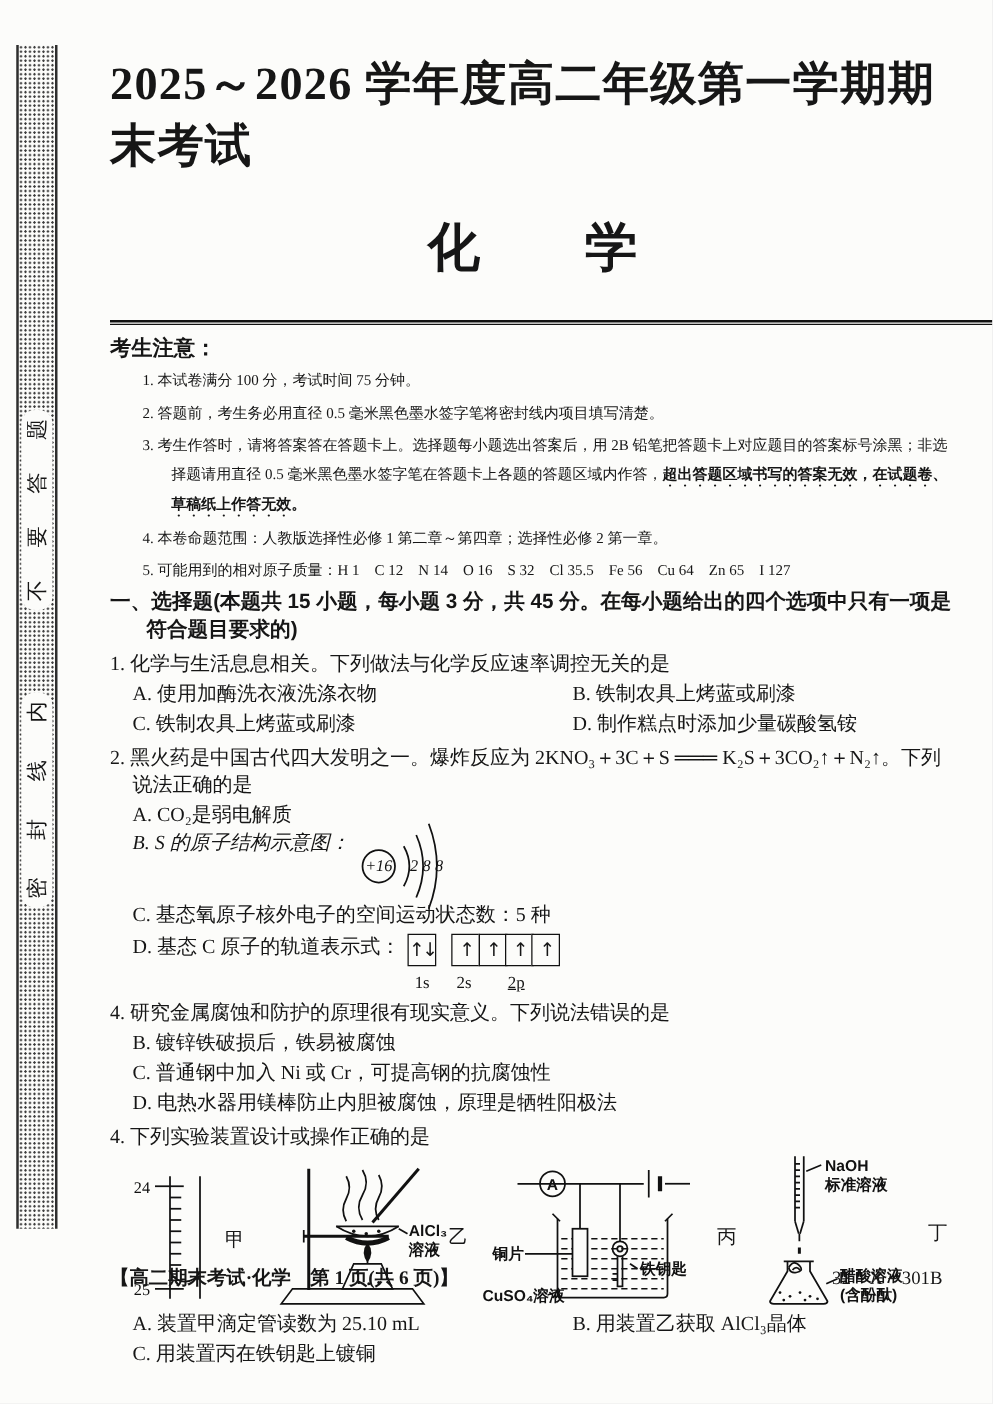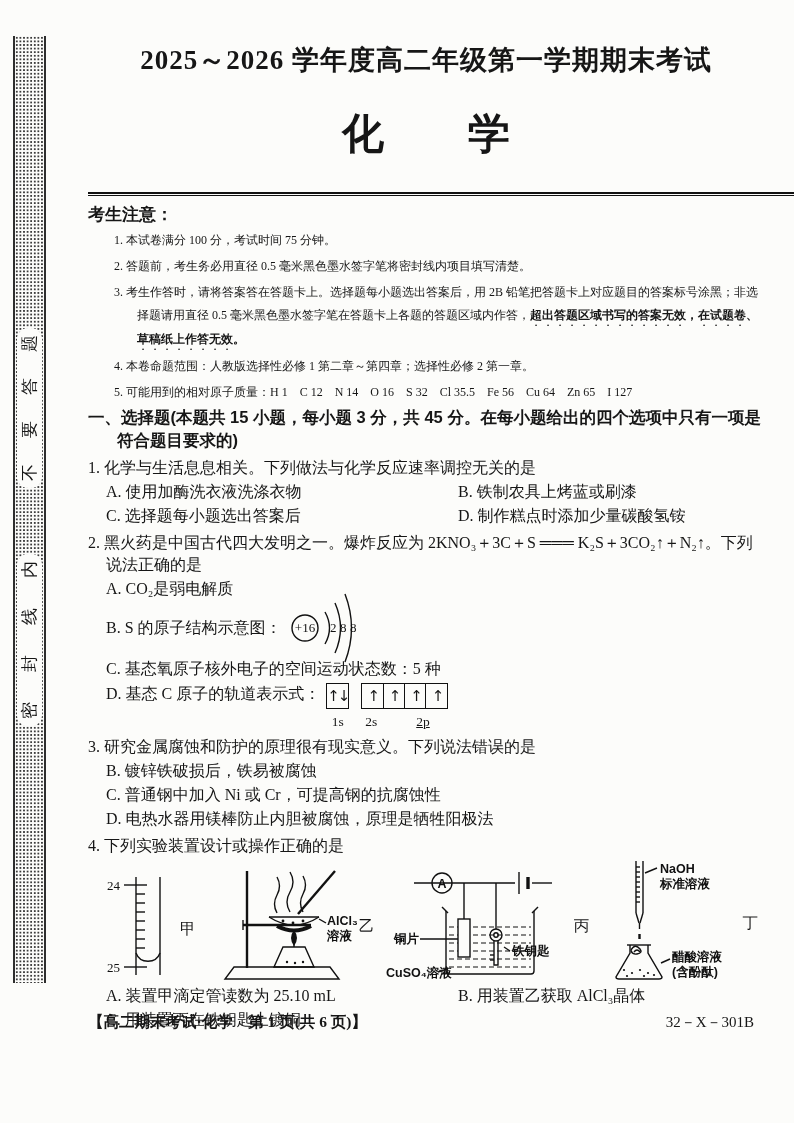--- a/index.html
+++ b/index.html
@@ -18,21 +18,21 @@
   }
   .seal-box{
     position:absolute; left:2px; right:2px; background:#fcfcfa; border-radius:11px;
     display:flex; flex-direction:column; align-items:center; justify-content:space-between;
   }
   .seal-box-1{ top:292px; height:160px; padding:7px 0; }
   .seal-box-2{ top:518px; height:172px; padding:7px 0; }
   .seal-char{ font-size:17px; line-height:1; transform:rotate(-90deg); }
   
   .content{ position:absolute; left:88px; top:0; width:676px; }
-  .exam-title{ margin-top:42px; text-align:center; font-size:27px; font-weight:700; letter-spacing:1px; }
+  .exam-title{ margin-top:42px; font-size:37px; font-weight:700; letter-spacing:1px; }
   .subject-title{ margin-top:28px; text-align:center; font-size:42px; font-weight:700; }
   .head-rule{ margin-top:30px; margin-right:-30px; height:4px;
     border-top:2.5px solid #111; border-bottom:1.3px solid #111; }
   
   .notice{ margin-top:7px; }
   .notice-heading{ font-size:17px; font-weight:700;
     font-family:"Liberation Sans","DejaVu Sans",sans-serif; }
   .n-item{ margin-left:26px; padding-left:23px; text-indent:-23px;
     font-size:12px; line-height:23px; margin-top:3px; }
   .emph{
@@ -42,36 +42,36 @@
   }
   
   .sec-heading{ margin-top:2px; font-size:16.5px; font-weight:700; line-height:23px;
     font-family:"Liberation Sans","DejaVu Sans",sans-serif;
     padding-left:29px; text-indent:-29px; }
   .q{ font-size:16px; line-height:22px; }
   .q-stem{ padding-left:18px; text-indent:-18px; margin-top:5px; }
   .opt-grid{ display:grid; grid-template-columns:352px 1fr; padding-left:18px; }
   .opt{ margin-top:2px; }
   .opt-line{ padding-left:18px; margin-top:2px; }
-  .opt-row{ display:flex; align-items:center; padding-left:18px; height:56px; }
+  .opt-row{ display:flex; padding-left:18px; height:56px;font-style:italic; }
   .opt-row-d{ display:flex; align-items:flex-start; padding-left:18px; margin-top:3px; height:48px; }
   
   .shell-svg{ overflow:visible; margin:-10px 0 -10px 4px; }
   
   .orb{ display:inline-flex; align-items:flex-start; margin-left:6px; }
   .orb-col{ display:flex; flex-direction:column; align-items:center; }
   .obox{ display:inline-flex; width:23px; height:26px; border:1.6px solid #111;
     align-items:center; justify-content:center; font-size:15px; letter-spacing:-2px;
     font-family:"DejaVu Sans","Liberation Sans",sans-serif; background:#fcfcfa; }
   .orb-group{ display:inline-flex; margin-left:12px; }
   .orb-group .obox + .obox{ margin-left:-1.6px; }
   .orb-label{ font-size:13.5px; margin-top:2px; }
   .orb-glabels{ position:relative; display:block; height:18px; margin-left:12px; }
   .orb-glabels span{ position:absolute; top:2px; font-size:13.5px; }
-  .orb-l2s{ left:4px; } .orb-l2p{ left:55px;text-decoration:underline; }
+  .orb-l2s{ left:4px; } .orb-l2p{ left:45px;text-decoration:underline; }
   .orb-right{ display:flex; flex-direction:column; }
   
   .fig-row{ display:flex; align-items:flex-end; justify-content:space-between;
     padding:2px 6px 0 14px; margin-top:2px; }
   .fig{ display:flex; flex-direction:row; align-items:center; }
   .fig-cap{ font-size:15.5px; line-height:17px; }
   .fig svg{ overflow:visible; }
   .sline{ stroke:#111; stroke-width:1.4; fill:none; }
   .sline2{ stroke:#111; stroke-width:2.4; fill:none; }
   .sline4{ stroke:#111; stroke-width:4; fill:none; }
@@ -120,21 +120,21 @@
       <div class="n-item">5. 可能用到的相对原子质量：H 1　C 12　N 14　O 16　S 32　Cl 35.5　Fe 56　Cu 64　Zn 65　I 127</div>
     </div>
 
     <div class="sec-heading">一、选择题(本题共 15 小题，每小题 3 分，共 45 分。在每小题给出的四个选项中只有一项是符合题目要求的)</div>
 
     <div class="q">
       <div class="q-stem">1. 化学与生活息息相关。下列做法与化学反应速率调控无关的是</div>
       <div class="opt-grid">
         <div class="opt">A. 使用加酶洗衣液洗涤衣物</div>
         <div class="opt">B. 铁制农具上烤蓝或刷漆</div>
-        <div class="opt">C. 选择题每小题选出答案后</div>
+        <div class="opt">C. 铁制农具上烤蓝或刷漆</div>
         <div class="opt">D. 制作糕点时添加少量碳酸氢铵</div>
       </div>
     </div>
 
     <div class="q">
       <div class="q-stem">2. 黑火药是中国古代四大发明之一。爆炸反应为 2KNO₃＋3C＋S ═══ K₂S＋3CO₂↑＋N₂↑。下列说法正确的是</div>
       <div class="opt-line">A. CO₂是弱电解质</div>
       <div class="opt-row">
         <span>B. S 的原子结构示意图：</span>
         <svg class="shell-svg" width="100" height="78" viewBox="0 0 100 78">
@@ -166,21 +166,21 @@
             <span class="orb-glabels">
               <span class="orb-l2s">2s</span>
               <span class="orb-l2p">2p</span>
             </span>
           </span>
         </span>
       </div>
     </div>
 
     <div class="q">
-      <div class="q-stem">3. 研究金属腐蚀和防护的原理很有现实意义。下列说法错误的是</div>
+      <div class="q-stem">4. 研究金属腐蚀和防护的原理很有现实意义。下列说法错误的是</div>
       <div class="opt-line">B. 镀锌铁破损后，铁易被腐蚀</div>
       <div class="opt-line">C. 普通钢中加入 Ni 或 Cr，可提高钢的抗腐蚀性</div>
       <div class="opt-line">D. 电热水器用镁棒防止内胆被腐蚀，原理是牺牲阳极法</div>
     </div>
 
     <div class="q">
       <div class="q-stem">4. 下列实验装置设计或操作正确的是</div>
 
       <div class="fig-row">
 

